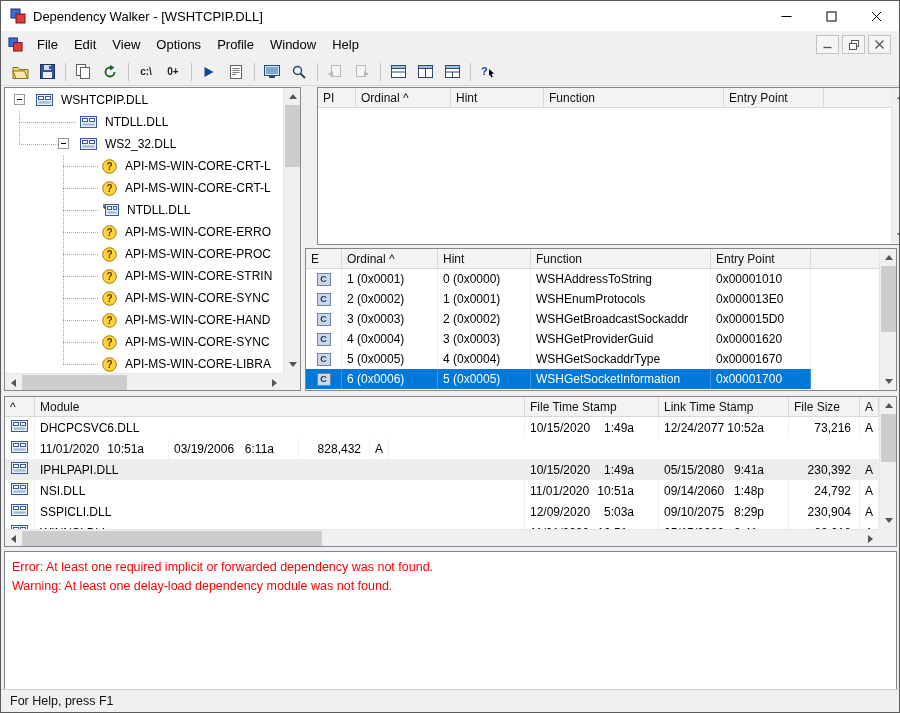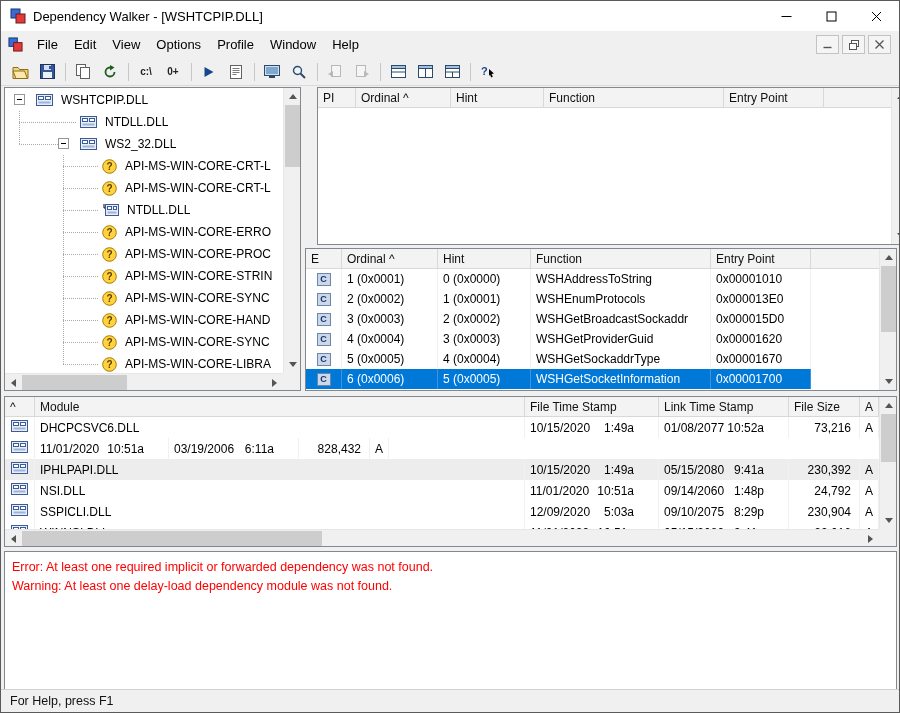--- a/index.html
+++ b/index.html
@@ -559,21 +559,21 @@
                   <rect x="9.5" y="3.5" width="5" height="3" fill="#fff" stroke="#3a5a9c"></rect>
                   <rect x="2.5" y="8.5" width="12" height="2" fill="#9db4d8"></rect>
                 </svg></span>
             </div>
             <div class="lv-c" style="width: 490px;">DHCPCSVC6.DLL</div>
             <div class="lv-c tcell" style="width: 134px;">
               <span class="td">10/15/2020</span>
               <span class="tt">1:49a</span>
             </div>
             <div class="lv-c tcell" style="width: 130px;">
-              <span class="td">01/08/2077</span>
+              <span class="td">12/24/2077</span>
               <span class="tt">10:52a</span>
             </div>
             <div class="lv-c num" style="width: 71px;">73,216</div>
             <div class="lv-c" style="width: 19px;">A</div>
           </div>
           <div class="lv-row mrow">
             <div class="lv-c icon-cell" style="width: 30px;">
               <span><svg width="17" height="14" viewBox="0 0 17 14">
                   <rect x="0.5" y="1.5" width="16" height="11" fill="#e8eef6" stroke="#3a5a9c"></rect>
                   <rect x="2.5" y="3.5" width="5" height="3" fill="#fff" stroke="#3a5a9c"></rect>

